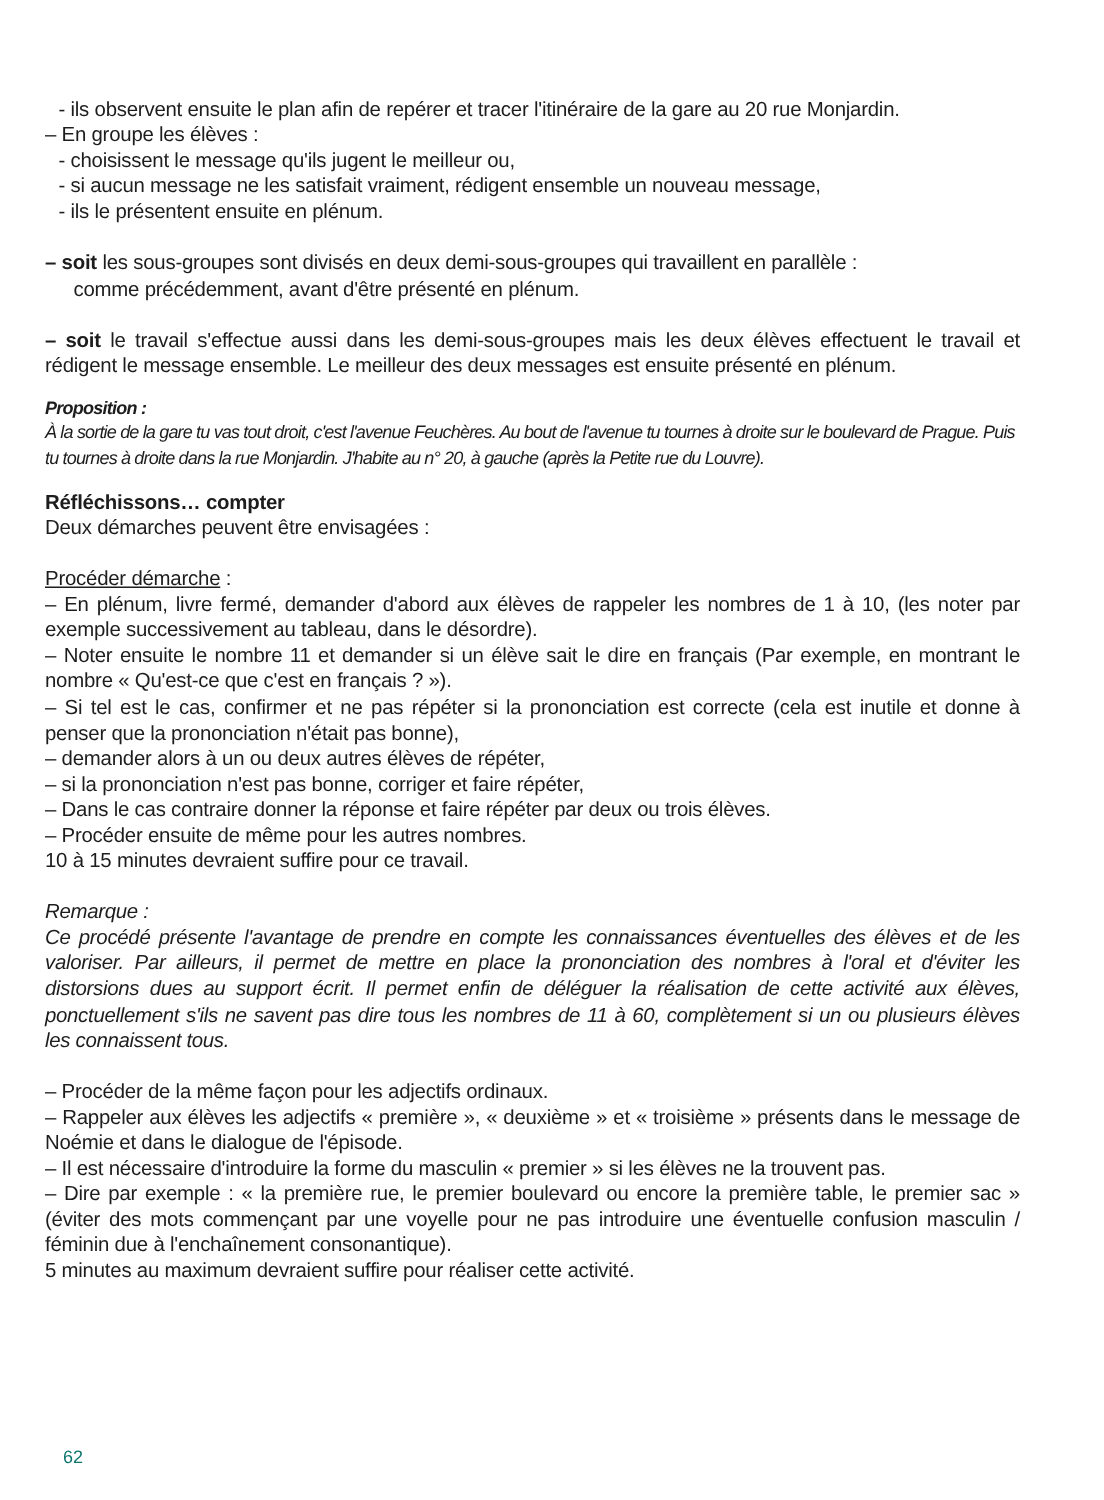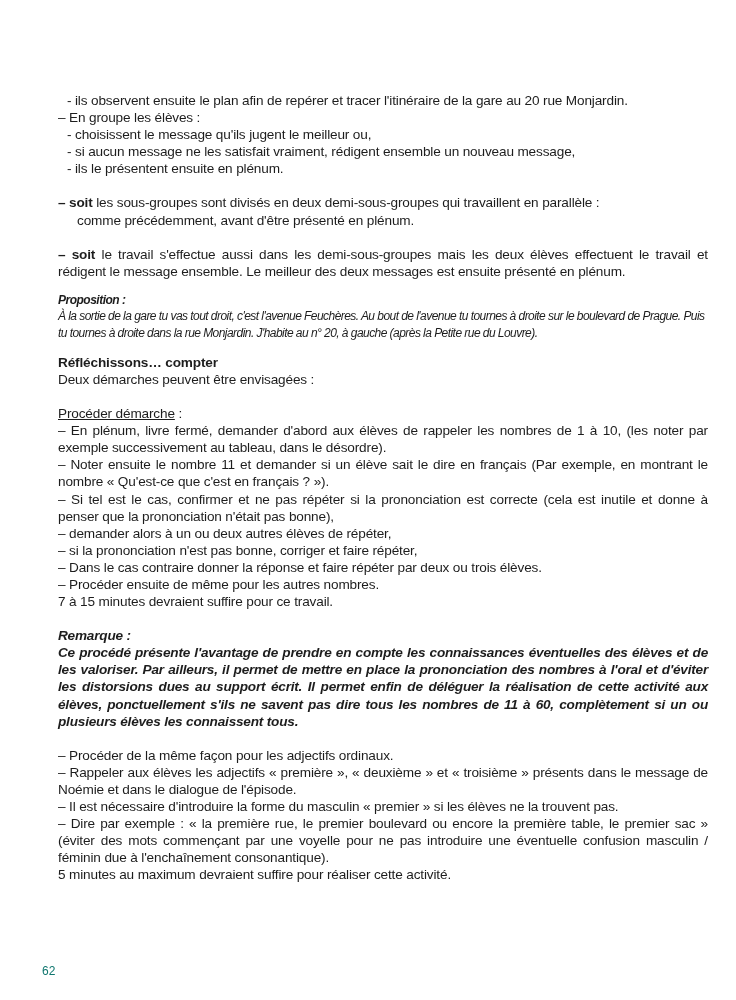--- a/index.html
+++ b/index.html
@@ -1,34 +1,33 @@
 <!DOCTYPE html>
 <html><head>
 <meta charset="utf-8">
 <style>
   html, body { margin: 0; padding: 0; background: #ffffff; }
   body { width: 736px; height: 1000px; position: relative; overflow: hidden; }
   .page {
-    position: absolute; left: 58px; top: 64px; width: 650px;
+    position: absolute; left: 30px; top: 64px; width: 650px;
     font-family: "Liberation Sans", sans-serif;
     font-size: 13.6px; line-height: 17.1px; color: #1d1d1d;
     letter-spacing: -0.15px;
-    margin-top: 28px;
   }
   p { margin: 0; }
   .gap { height: 17px; }
   .gap-s { height: 12px; }
   .ind { padding-left: 9px; }
   .ind2 { padding-left: 19px; }
   .just { text-align: justify; }
   .b { font-weight: bold; }
   .prop-title { font-style: italic; font-weight: bold; font-size: 12px; line-height: 16px; letter-spacing: -0.5px; }
   .prop-text { font-style: italic; font-size: 12px; line-height: 17px; letter-spacing: -0.55px; }
   .u { text-decoration: underline; }
-  .rem { font-style: italic; font-weight: bold; letter-spacing: -0.2px; }
+  .rem { font-style: italic; font-weight: normal; letter-spacing: -0.2px; }
   .folio {
     position: absolute; left: 42px; top: 964px;
     font-family: "Liberation Sans", sans-serif; font-size: 12px; color: #0f766e;
   }
 </style>
 </head>
 <body>
 
 <div class="page">
 
@@ -71,21 +70,21 @@
 
   <section>
     <p><span class="u">Procéder démarche</span><span> :</span></p>
     <p class="just">– En plénum, livre fermé, demander d'abord aux élèves de rappeler les nombres de 1 à 10, (les noter par exemple successivement au tableau, dans le désordre).</p>
     <p class="just">– Noter ensuite le nombre 11 et demander si un élève sait le dire en français (Par exemple, en montrant le nombre « Qu'est-ce que c'est en français ? »).</p>
     <p class="just">– Si tel est le cas, confirmer et ne pas répéter si la prononciation est correcte (cela est inutile et donne à penser que la prononciation n'était pas bonne),</p>
     <p>– demander alors à un ou deux autres élèves de répéter,</p>
     <p>– si la prononciation n'est pas bonne, corriger et faire répéter,</p>
     <p>– Dans le cas contraire donner la réponse et faire répéter par deux ou trois élèves.</p>
     <p>– Procéder ensuite de même pour les autres nombres.</p>
-    <p>7 à 15 minutes devraient suffire pour ce travail.</p>
+    <p>10 à 15 minutes devraient suffire pour ce travail.</p>
   </section>
 
   <div class="gap"></div>
 
   <section>
     <p class="rem">Remarque :</p>
     <p class="rem just">Ce procédé présente l'avantage de prendre en compte les connaissances éventuelles des élèves et de les valoriser. Par ailleurs, il permet de mettre en place la prononciation des nombres à l'oral et d'éviter les distorsions dues au support écrit. Il permet enfin de déléguer la réalisation de cette activité aux élèves, ponctuellement s'ils ne savent pas dire tous les nombres de 11 à 60, complètement si un ou plusieurs élèves les connaissent tous.</p>
   </section>
 
   <div class="gap"></div>

